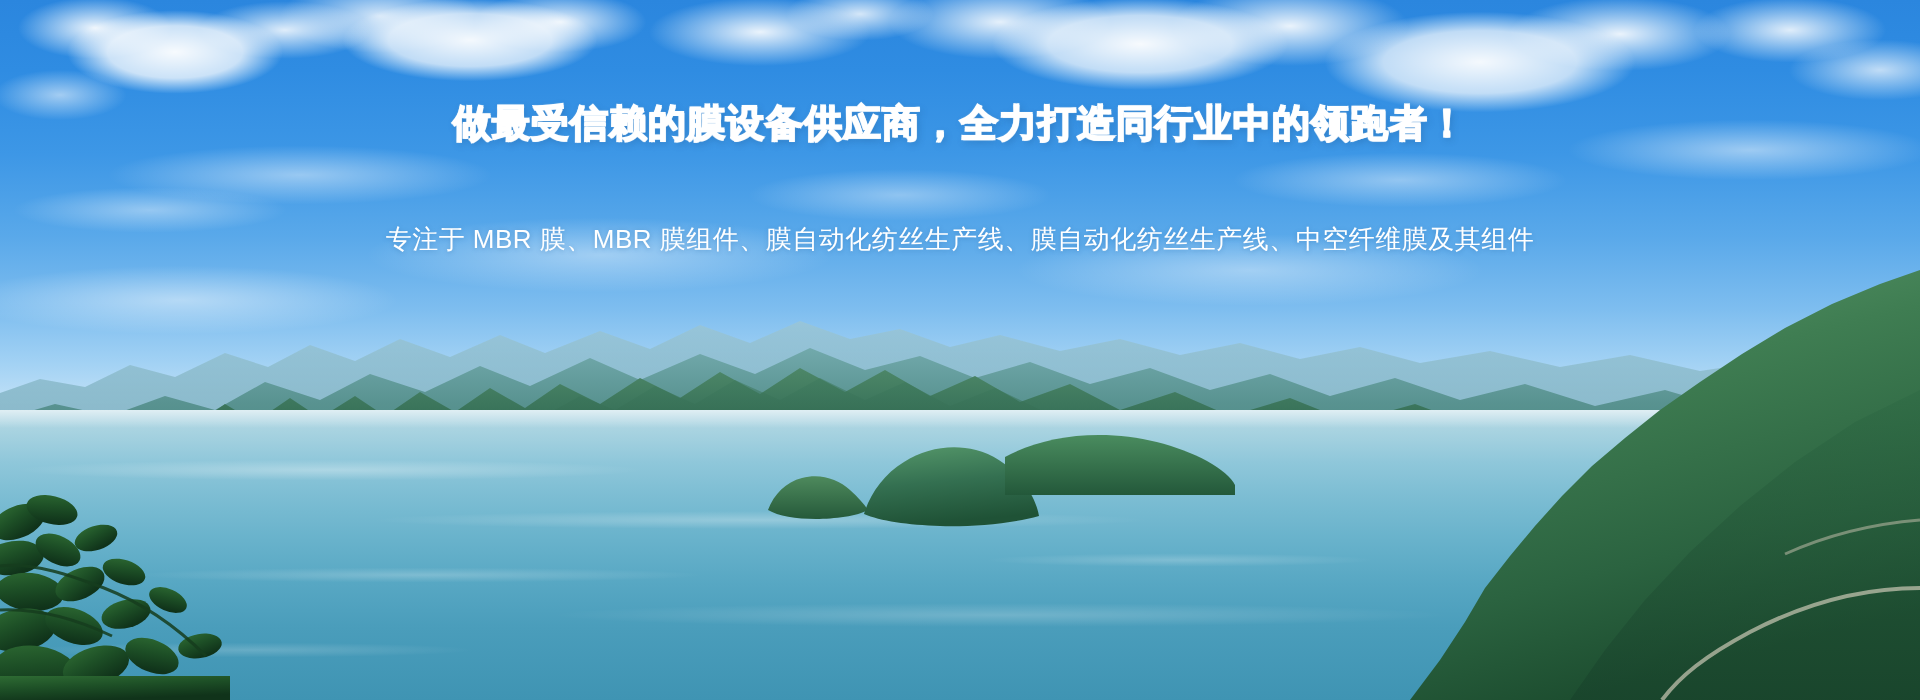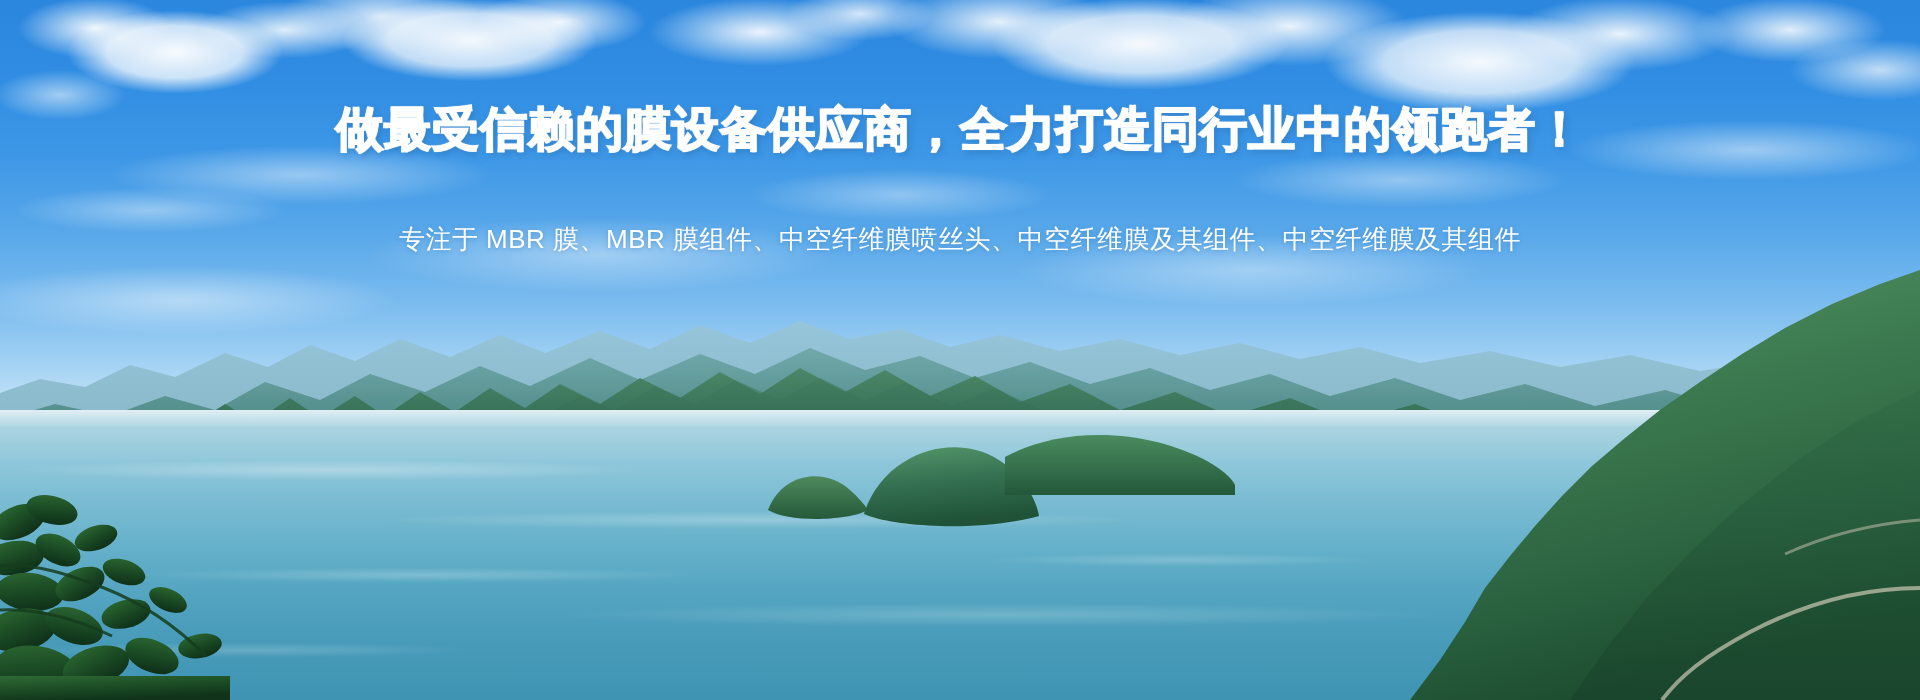--- a/index.html
+++ b/index.html
@@ -120,21 +120,21 @@
   .content {
     position:absolute; left:0; top:0;
     width:1920px; height:700px;
     pointer-events:none;
   }
 
   .headline {
     position:absolute; left:0; top:103px;
     width:1920px;
     text-align:center;
-    font-size:47px;
+    font-size:38px;
     font-weight:bold;
     letter-spacing:1px;
     color:#ffffff;
     line-height:1.1;
     text-shadow:
       0 0 2px rgba(255,255,255,.9),
       1px 1px 0 rgba(255,255,255,.85),
       -1px 1px 0 rgba(255,255,255,.6),
       2px 3px 7px rgba(30,90,150,.45);
     -webkit-text-stroke:1.6px #ffffff;
@@ -317,18 +317,18 @@
         <path d="M0,86 C34,82 72,96 104,108 C140,122 176,146 206,176"></path>
         <path d="M0,130 C40,128 78,140 112,156"></path>
       </g>
     </svg>
   </div>
 
   <div class="content">
 
     <div class="headline">做最受信赖的膜设备供应商，全力打造同行业中的领跑者！</div>
 
-    <div class="subtitle">专注于 MBR 膜、MBR 膜组件、中空纤维膜喷丝头、中空纤维膜及其组件、中空纤维膜及其组件</div>
+    <div class="subtitle">专注于 MBR 膜、MBR 膜组件、膜自动化纺丝生产线、膜自动化纺丝生产线、中空纤维膜及其组件</div>
 
 
   </div>
 
 </div>
 
 </body></html>

